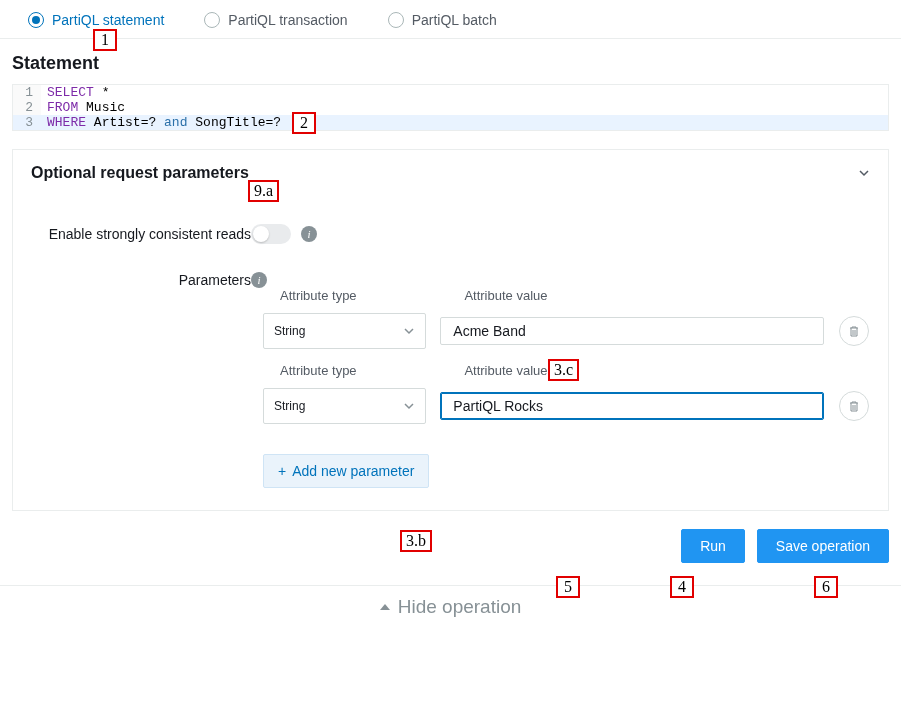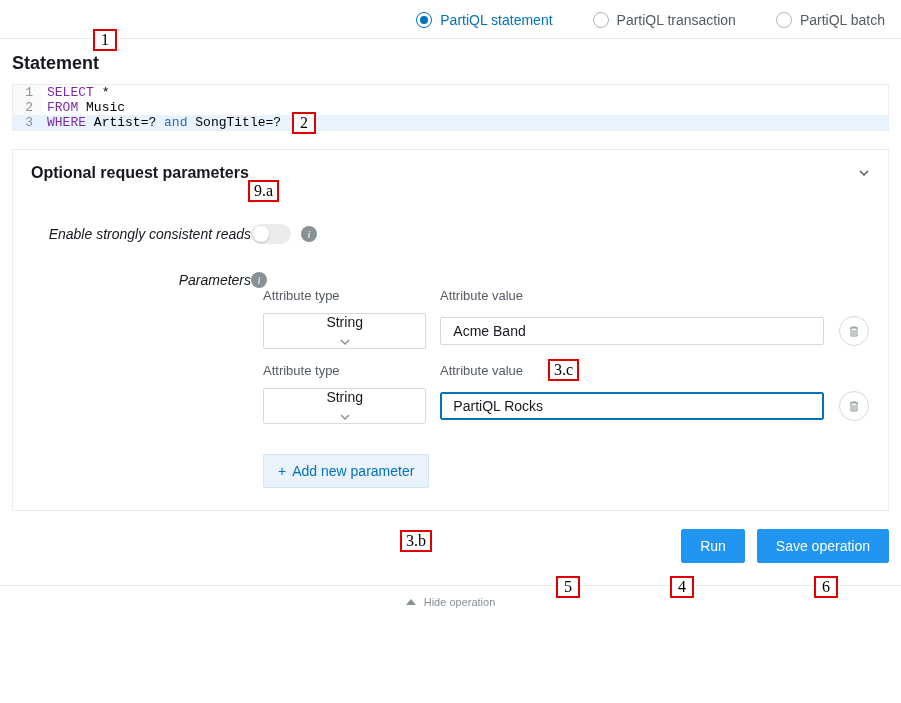--- a/index.html
+++ b/index.html
@@ -7,23 +7,22 @@
     font-family: -apple-system, BlinkMacSystemFont, "Segoe UI", Helvetica, Arial, sans-serif;
     font-size: 14px;
     color: #16191f;
     background: #fff;
     width: 901px;
     padding: 0;
   }
   .tabs {
     display: flex;
     gap: 40px;
-    padding: 12px 16px 10px 19px;
+    padding: 12px 16px 10px 28px;
     border-bottom: 1px solid #eaeded;
-    justify-content: flex-end;
   }
   .tab {
     display: flex;
     align-items: center;
     gap: 8px;
     cursor: pointer;
     font-size: 14px;
     color: #545b64;
   }
   .tab.active { color: #0073bb; font-weight: 500; }
@@ -115,21 +114,20 @@
     display: flex;
     align-items: center;
     margin: 18px 0 28px 0;
   }
   .form-row .label {
     width: 220px;
     text-align: right;
     padding-right: 0;
     color: #16191f;
     font-size: 14px;
-    font-style: italic;
   }
   .toggle {
     width: 40px; height: 20px;
     border-radius: 10px;
     background: #e9ebed;
     position: relative;
     cursor: pointer;
   }
   .toggle-knob {
     width: 16px; height: 16px;
@@ -160,38 +158,38 @@
     display: flex;
     gap: 14px;
     align-items: center;
     margin-bottom: 6px;
   }
   .param-headers .col-type,
   .param-headers .col-value {
     font-size: 13px;
     color: #545b64;
     padding-bottom: 4px;
+    margin-left: 17px;
   }
   .col-type { width: 170px; }
   .col-value { width: 400px; }
   .col-del { width: 34px; display:flex; justify-content:center; }
   .select-box {
     width: 170px;
     height: 36px;
     border: 1px solid #d5dbdb;
     border-radius: 2px;
     display: flex;
     align-items: center;
     justify-content: space-between;
-    padding: 0 10px;
-    background: #fff;
-    cursor: pointer;
-    font-size: 14px;
+    padding: 11px 10px;
+    background: #fff;
+    cursor: pointer;
+    font-size: 12px;
     color: #16191f;
-    flex-direction: column;
   }
   .text-input {
     width: 400px;
     height: 28px;
     border: 1px solid #d5dbdb;
     border-radius: 2px;
     padding: 0 12px;
     font-size: 14px;
     color: #16191f;
     outline: none;
@@ -250,21 +248,21 @@
     border: 1px solid #2095f2;
   }
   .hide-op {
     border-top: 1px solid #eaeded;
     display: flex;
     align-items: center;
     justify-content: center;
     gap: 8px;
     padding: 10px 0;
     color: #879196;
-    font-size: 11px;
+    font-size: 19px;
     cursor: pointer;
     margin-top: 4px;
   }
   .tri-up {
     width: 0; height: 0;
     border-left: 5px solid transparent;
     border-right: 5px solid transparent;
     border-bottom: 6px solid #879196;
   }
   svg { display: block; }

